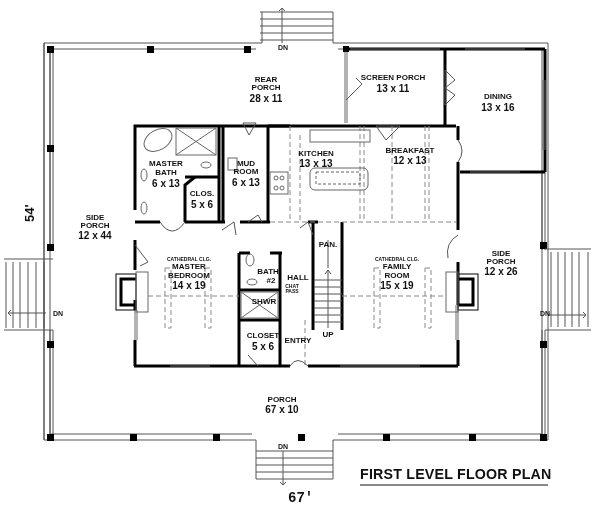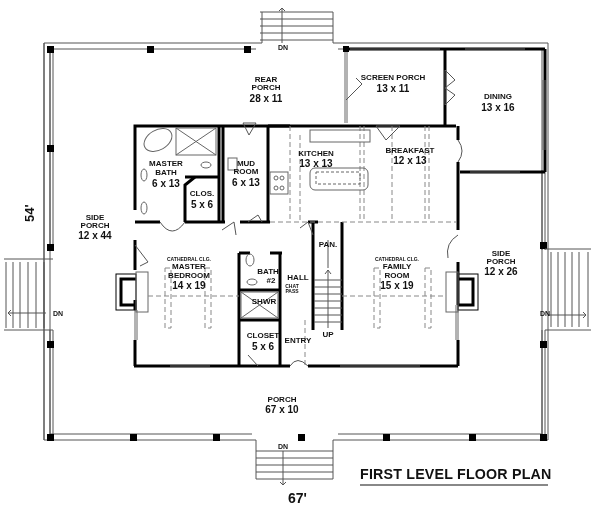--- a/index.html
+++ b/index.html
@@ -5,21 +5,21 @@
   html, body { margin: 0; padding: 0; background: #ffffff; }
   body { width: 600px; height: 509px; overflow: hidden; position: relative; font-family: "Liberation Sans", sans-serif; }
   svg { position: absolute; left: 0; top: 0; }
   .lbl { font-family: "Liberation Sans", sans-serif; font-weight: bold; fill: #111; text-anchor: middle; }
   .lbl-name { font-size: 8px; }
   .lbl-dim { font-size: 10px; }
   .lbl-tiny { font-size: 5px; }
   .lbl-dn { font-size: 7px; }
   .title { position: absolute; left: 360px; top: 465px; font-family: "Liberation Sans", sans-serif; font-weight: bold; font-size: 15px; color: #111; letter-spacing: 0.2px; transform: scaleX(0.95); transform-origin: left; }
   .title-underline { position: absolute; left: 360px; top: 484px; width: 188px; height: 2px; background: #888; }
-  .dim-bottom { position: absolute; left: 288px; top: 490px; font-family: Liberation Sans, sans-serif; font-weight: bold; font-size: 14px; color: #111; }
+  .dim-bottom { position: absolute; left: 288px; top: 490px; font-family: Liberation Mono, monospace; font-weight: bold; font-size: 14px; color: #111; }
   .dim-left { position: absolute; left: 22px; top: 222px; font-family: "Liberation Sans", sans-serif; font-weight: bold; font-size: 13px; color: #111; transform: rotate(-90deg); transform-origin: left top; }
 </style>
 </head>
 <body>
 
 <svg width="600" height="509" viewBox="0 0 600 509">
 
   <g fill="none" stroke="#555" stroke-width="1">
 
     <polyline points="44,440 44,43 262,43 262,12"></polyline>

